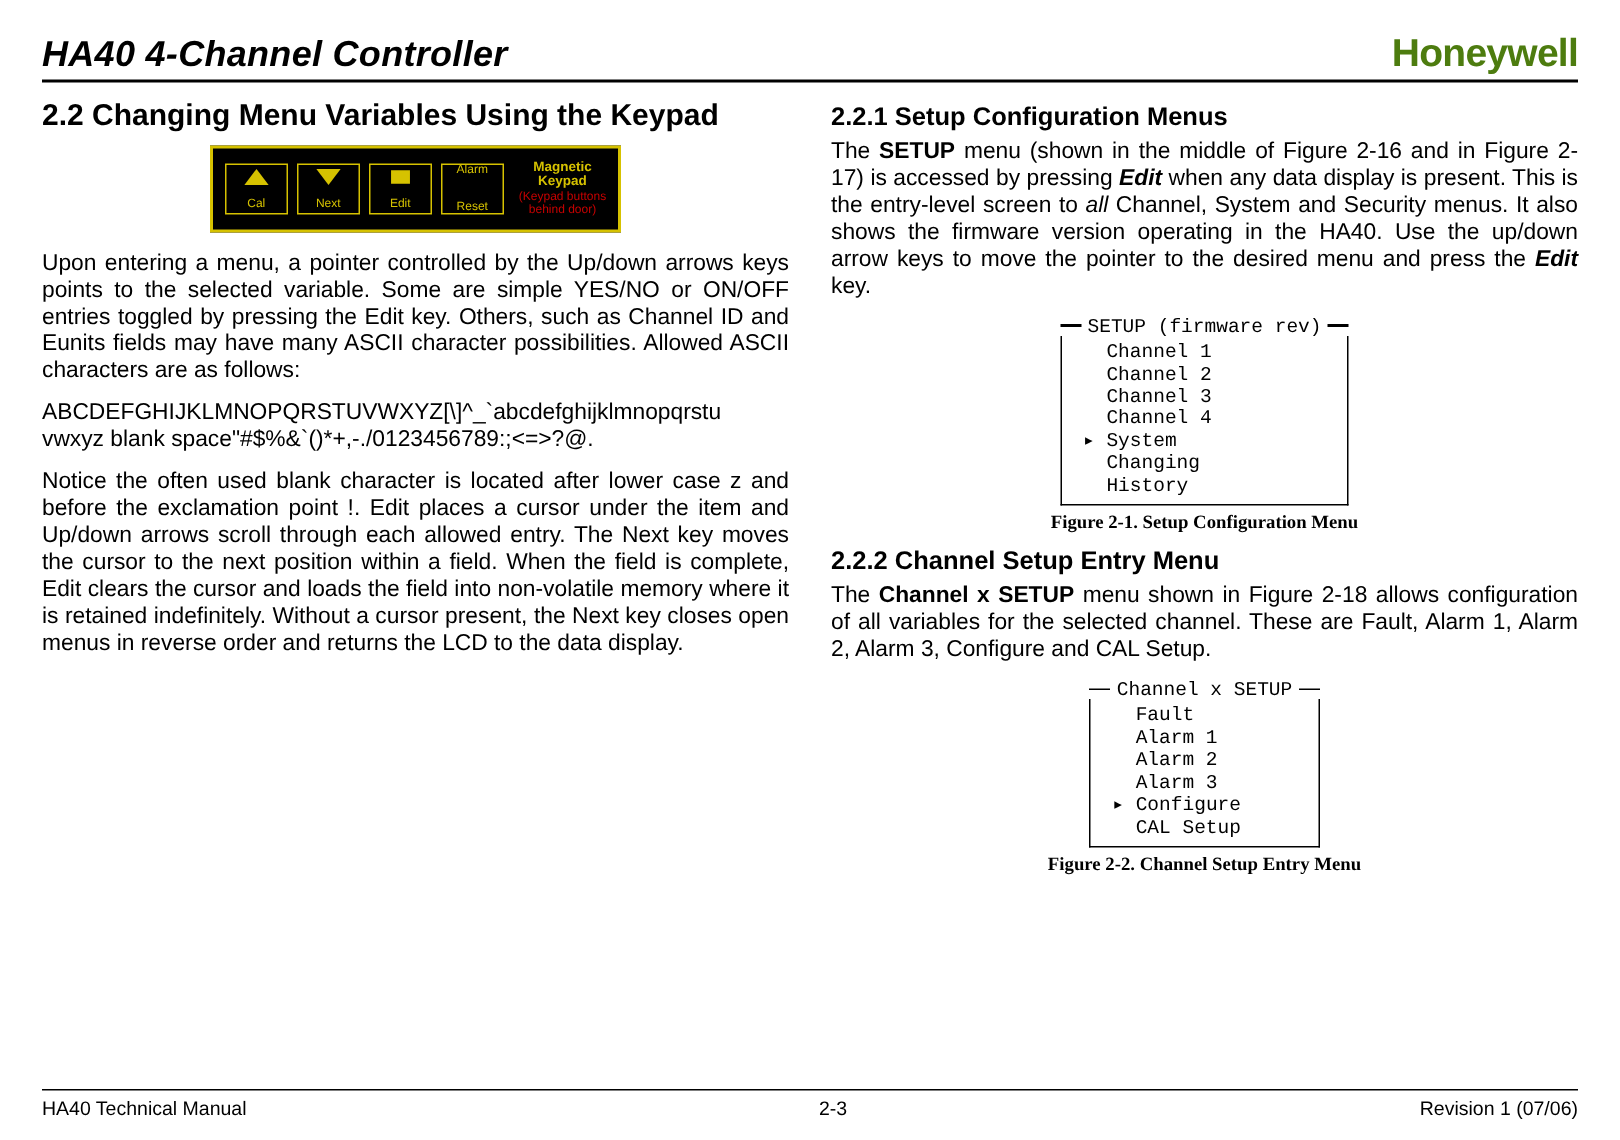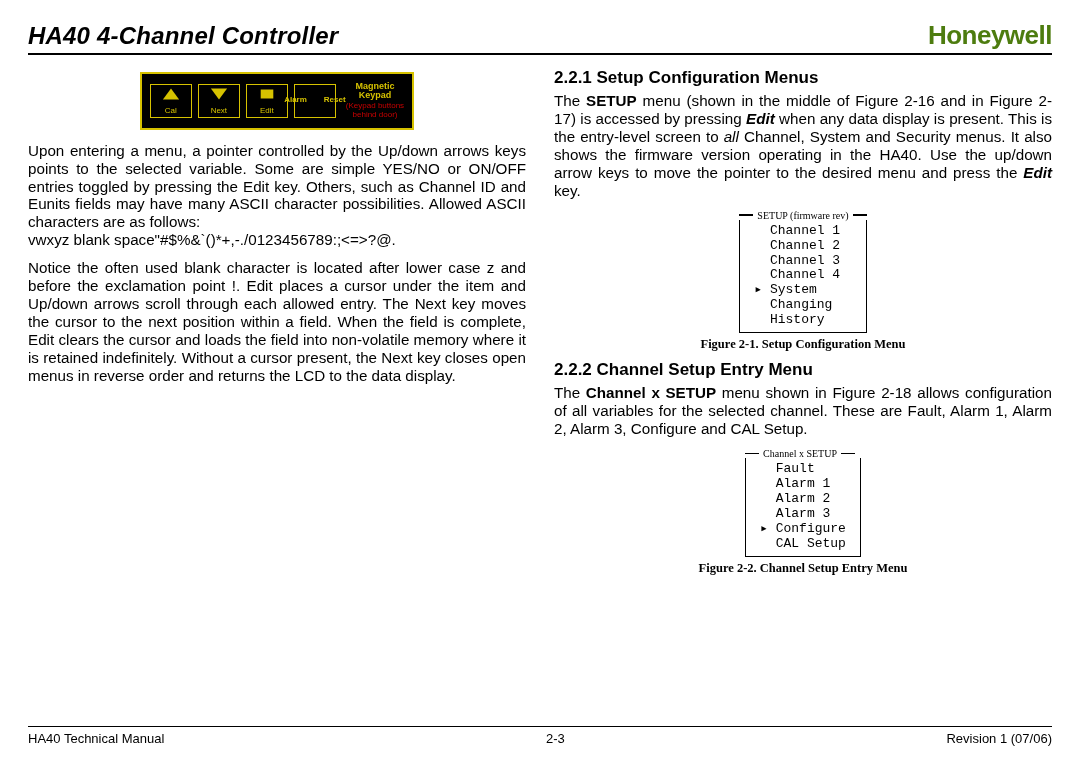--- a/index.html
+++ b/index.html
@@ -18,52 +18,53 @@
   p.body .bi { font-weight: bold; font-style: italic; }
   p.body .i { font-style: italic; }
   .ascii { font-size: 15.2px; line-height: 1.18; margin-bottom: 10px; }
 
   
   .keypad-wrap { display: flex; justify-content: center; margin: 6px 0 12px 0; }
   .keypad { background: #000; border: 2px solid #d6c200; padding: 8px 8px; display: flex; align-items: center; gap: 6px; }
   .kp-btn { width: 42px; height: 34px; border: 1.5px solid #d6c200; display: flex; flex-direction: column; align-items: center; justify-content: center; }
   .kp-arrow svg { width: 18px; height: 14px; }
   .kp-label { color: #d6c200; font-size: 8px; margin-top: 2px; line-height: 1; }
-  .kp-two { display:flex; flex-direction:row; align-items:center; justify-content:center; gap:17px;font-weight:bold;}
+  .kp-two { display:flex; flex-direction:column; align-items:center; justify-content:center; gap:17px;}
   .kp-two span { color: #d6c200; font-size: 8px; line-height: 1.1; }
   .kp-side { display:flex; flex-direction:column; justify-content:center; margin-left:4px; }
   .kp-side .t1 { color: #d6c200; font-size: 9px; font-weight: bold; line-height:1.05; text-align:center;}
   .kp-side .t2 { color: #c80000; font-size: 8px; font-weight: normal; line-height:1.05; text-align:center; margin-top:1px;}
 
   
   .lcd-wrap { display:flex; flex-direction:column; align-items:center; margin: 6px 0 4px 0;}
   .lcd { border: 1.5px solid #000; border-top: none; padding: 4px 14px 4px 14px; font-family: "Courier New", monospace; font-size: 13px; line-height: 1.15; position: relative; }
   .lcd-title-row { display:flex; align-items:center; gap:4px; margin-bottom:-1px; }
   .lcd-title-row .hline { height:1.5px; background:#000; }
-  .lcd-title { font-family: Liberation Serif, serif; font-size: 10px; white-space: pre; }
+  .lcd-title { font-family: Liberation Mono, monospace; font-size: 13px; white-space: pre; }
   .lcd-row { white-space: pre; }
   .fig-caption { font-size: 12.5px; font-weight: bold; font-family: "Times New Roman", serif; margin-top: 4px; text-align:center; }
 
   .footer { position: absolute; left: 28px; right: 28px; bottom: 14px; }
   .footline { height: 1.5px; background: #000; margin-bottom: 4px; }
   .footrow { display:flex; justify-content: space-between; font-size: 13px; }
 </style>
 </head>
 <body>
 
 <div class="page">
 
   <div class="header">
     <div class="header-title">HA40 4-Channel Controller</div>
     <div class="brand">Honeywell</div>
   </div>
 
   <div class="columns">
 
     <div class="col">
+      <div class="sec-h2">2.2 Changing Menu Variables Using the Keypad</div>
 
       <div class="keypad-wrap">
         <div class="keypad">
           <div class="kp-btn">
             <span class="kp-arrow">
               <svg viewBox="0 0 20 14">
                   <polygon points="10,1 19,13 1,13" fill="#d6c200"></polygon>
                 </svg>
             </span>
             <span class="kp-label">Cal</span>
@@ -91,20 +92,21 @@
           <div class="kp-side">
             <div class="t1">Magnetic</div>
             <div class="t1">Keypad</div>
             <div class="t2">(Keypad buttons</div>
             <div class="t2">behind door)</div>
           </div>
         </div>
       </div>
 
       <p class="body">Upon entering a menu, a pointer controlled by the Up/down arrows keys points to the selected variable. Some are simple YES/NO or ON/OFF entries toggled by pressing the Edit key. Others, such as Channel ID and Eunits fields may have many ASCII character possibilities. Allowed ASCII characters are as follows:</p>
+      <div class="ascii">ABCDEFGHIJKLMNOPQRSTUVWXYZ[\]^_`abcdefghijklmnopqrstu</div>
       <div class="ascii" style="margin-top:-10px;">vwxyz blank space"#$%&amp;`()*+,-./0123456789:;&lt;=&gt;?@.</div>
       <p class="body">Notice the often used blank character is located after lower case z and before the exclamation point !.  Edit places a cursor under the item and Up/down arrows scroll through each allowed entry.  The Next key moves the cursor to the next position within a field.  When the field is complete, Edit clears the cursor and loads the field into non-volatile memory where it is retained indefinitely.  Without a cursor present, the Next key closes open menus in reverse order and returns the LCD to the data display.</p>
     </div>
 
     <div class="col">
       <div class="sec-h3">2.2.1 Setup Configuration Menus</div>
       <p class="body">
         <span>The </span><span class="b">SETUP</span><span> menu (shown in the middle of Figure 2-16 and in Figure 2-17) is accessed by pressing </span><span class="bi">Edit</span><span> when any data display is present. This is the entry-level screen to </span><span class="i">all</span><span> Channel, System and Security menus.  It also shows the firmware version operating in the HA40. Use the up/down arrow keys to move the pointer to the desired menu and press the </span><span class="bi">Edit</span><span> key.</span>
       </p>
 

